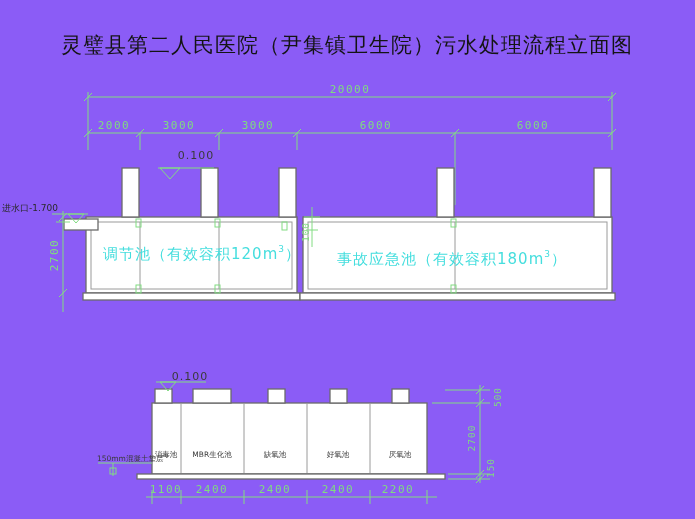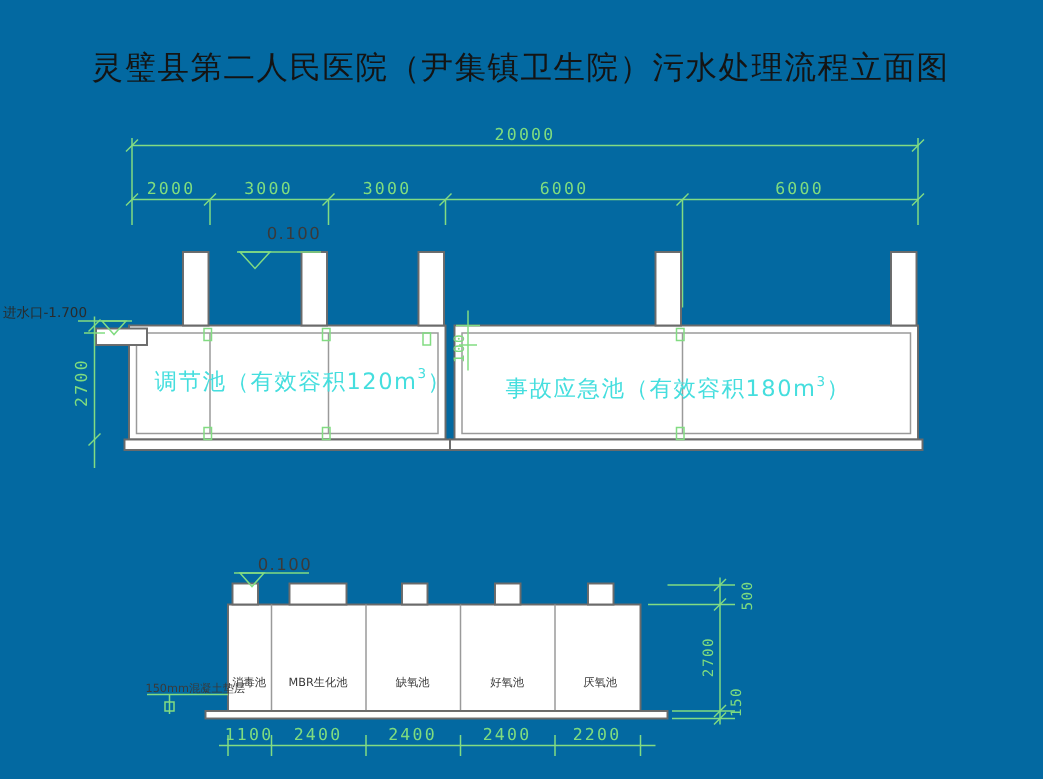--- a/index.html
+++ b/index.html
@@ -1,16 +1,16 @@
 <!DOCTYPE html>
 <html><head>
 <meta charset="utf-8">
 <style>
   html,body{margin:0;padding:0;background:#fff;}
-  .canvas{position:relative;width:695px;height:519px;background:#0369a1;overflow:hidden;
+  .canvas{position:relative;width:695px;height:519px;background:#8b5cf6;overflow:hidden;
           font-family:"Liberation Sans","DejaVu Sans",sans-serif;}
   svg{position:absolute;left:0;top:0;}
   text{user-select:none;}
   .t-title{font-family:"Liberation Serif","DejaVu Serif",serif;font-size:21px;fill:#141414;letter-spacing:1px;}
   .t-dim{font-family:"DejaVu Sans Mono","Liberation Mono",monospace;font-size:11px;fill:#7fdc7f;letter-spacing:1.5px;}
   .t-dim-sm{font-family:"DejaVu Sans Mono","Liberation Mono",monospace;font-size:9.5px;fill:#7fdc7f;letter-spacing:1px;}
   .t-dark{font-family:"DejaVu Sans","Liberation Sans",sans-serif;font-size:11px;fill:#3a3a3a;letter-spacing:1px;}
   .t-inlet{font-family:"DejaVu Sans","Liberation Sans",sans-serif;font-size:9px;fill:#2a2a2a;}
   .t-cyan{font-family:"DejaVu Sans","Liberation Sans",sans-serif;font-size:15px;fill:#45dede;letter-spacing:1px;}
   .t-tiny{font-family:"DejaVu Sans","Liberation Sans",sans-serif;font-size:7.5px;fill:#3a3a3a;}

